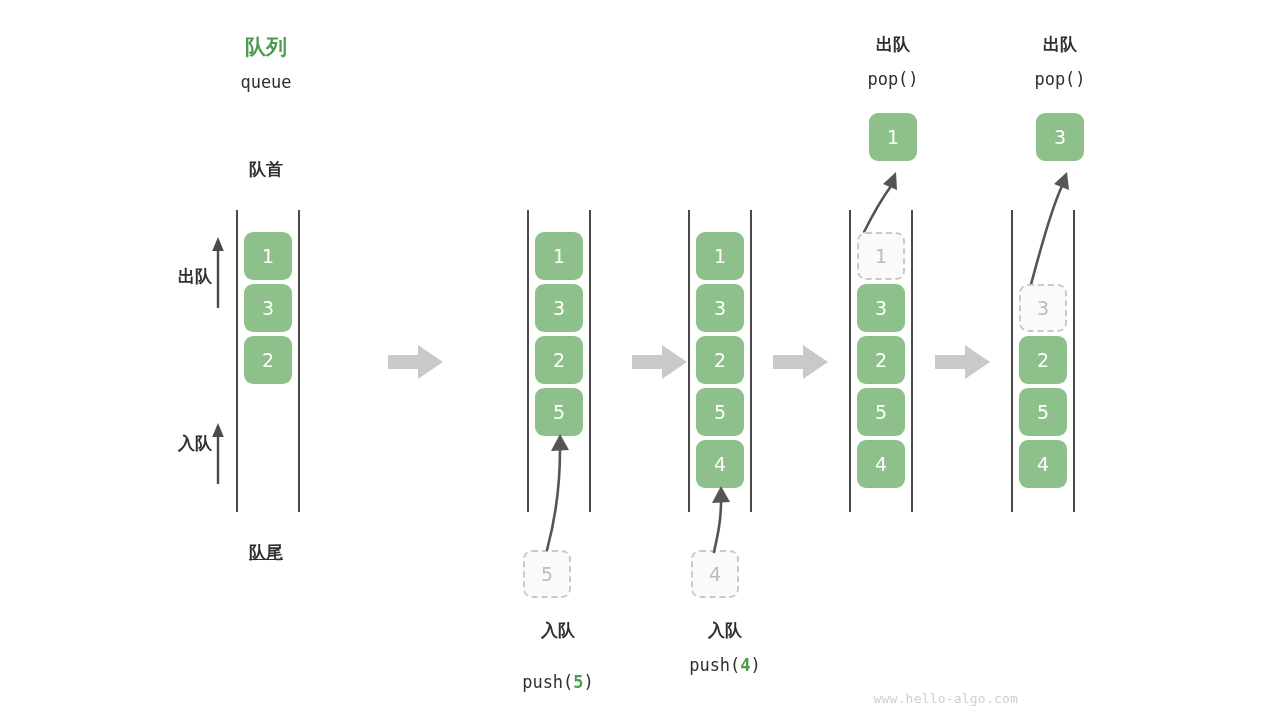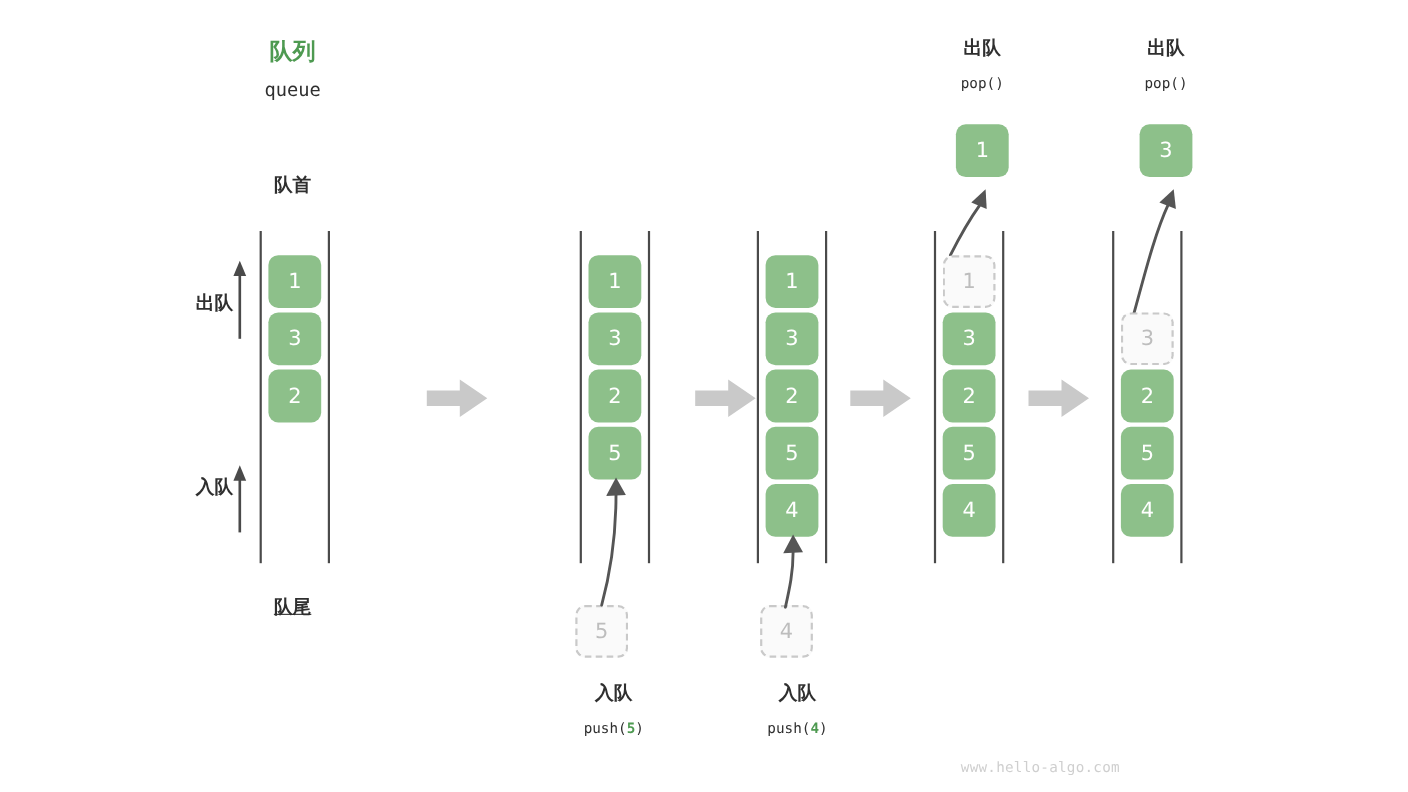--- a/index.html
+++ b/index.html
@@ -38,21 +38,21 @@
     color: #2f2f2f;
     text-align: center;
   }
   .op-cn {
     font-size: 17px;
     font-weight: bold;
     color: #2f2f2f;
     text-align: center;
   }
   .op-mono {
-    font-size: 13px;
+    font-size: 17px;
     font-family: "DejaVu Sans Mono", "Liberation Mono", monospace;
     color: #2f2f2f;
     text-align: center;
   }
   .op-mono .hl { color: #4e9a51; font-weight: bold; }
   .side-cn {
     font-size: 17px;
     font-weight: bold;
     color: #2f2f2f;
     text-align: center;
@@ -149,21 +149,21 @@
   <div class="cell" style="left:535px; top:388px;">5</div>
   <div class="cell ghost" style="left:523px; top:550px;">5</div>
 
   <div style="position:absolute; left:520px; top:430px;">
     <svg width="70" height="125" viewBox="0 0 70 125">
       <path d="M 27 120 C 34 94, 40 62, 40 20" fill="none" stroke="#555555" stroke-width="2.6" stroke-linecap="round"></path>
       <polygon points="40,4 31,21 49,20" fill="#555555"></polygon>
     </svg>
   </div>
   <div class="lbl op-cn" style="left:483px; top:620px; width:150px;">入队</div>
-  <div class="lbl op-mono" style="left:483px; top:655px; width:150px;"><span>push(</span><span class="hl">5</span><span>)</span></div>
+  <div class="lbl op-mono" style="left:483px; top:672px; width:150px;"><span>push(</span><span class="hl">5</span><span>)</span></div>
 
   <div class="sep-arrow" style="left:632px; top:344px;">
     <svg width="56" height="36" viewBox="0 0 56 36">
       <polygon points="0,11 30,11 30,1 55,18 30,35 30,25 0,25" fill="#c9c9c9"></polygon>
     </svg>
   </div>
 
   <div class="rail" style="left:688px; top:210px; height:302px;"></div>
   <div class="rail" style="left:750px; top:210px; height:302px;"></div>
   <div class="cell" style="left:696px; top:232px;">1</div>

